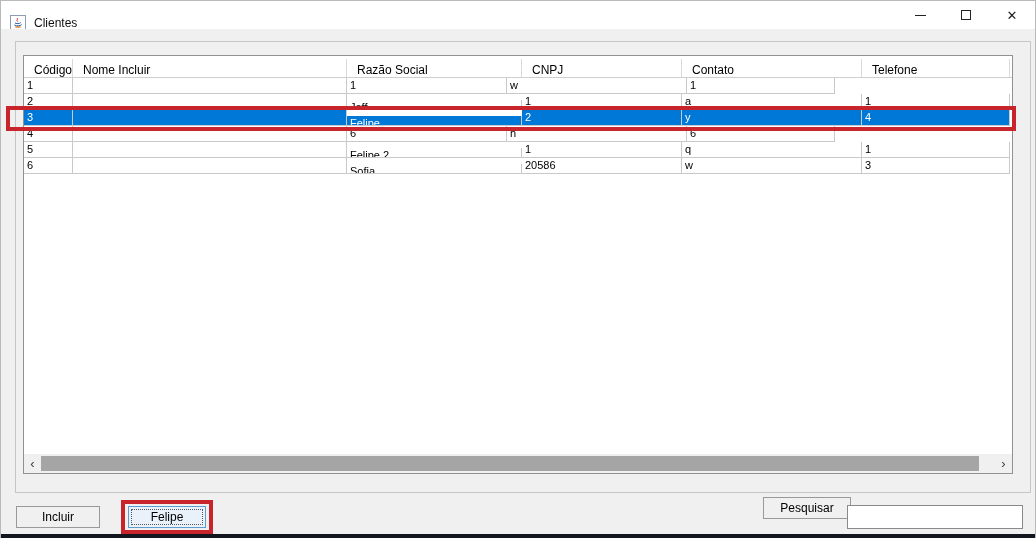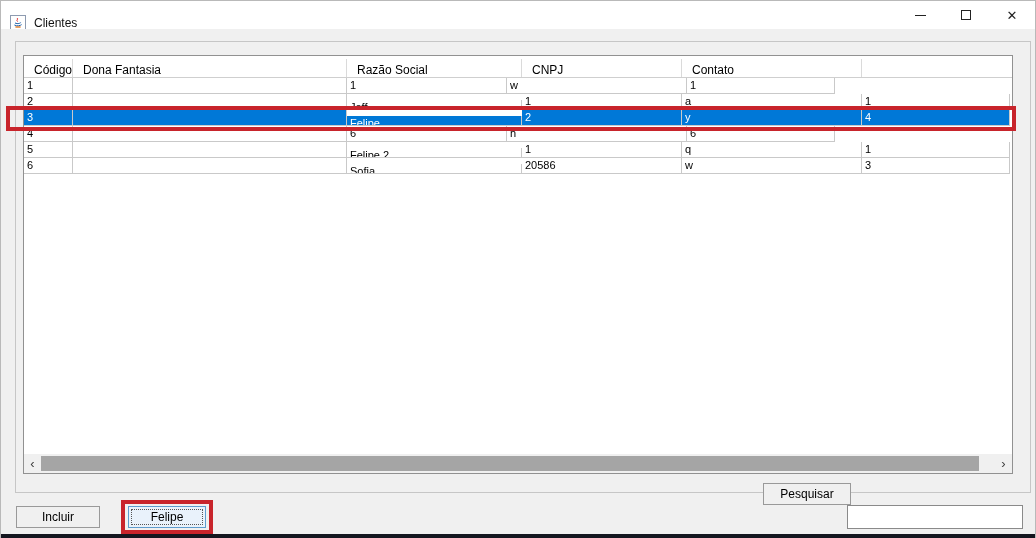--- a/index.html
+++ b/index.html
@@ -42,21 +42,21 @@
 
   
   .hscrollbar { position:absolute; left:0; bottom:0; width:988px; height:19px; background:#f0f0f0; display:flex; align-items:center; }
   .scroll-btn { width:17px; height:19px; display:flex; align-items:center; justify-content:center; font-size:13px; color:#404040; }
   .scroll-thumb { height:15px; width:938px; background:#a5a5a5; }
 
   
   .btn { position:absolute; height:22px; background:#f0f0f0; border:1px solid #999999; font-size:12px; color:#000; display:flex; align-items:center; justify-content:center; cursor:default; }
   .btn-incluir { left:15px; top:505px; width:84px; }
   .btn-alterar { left:127px; top:505px; width:78px; background:#e9f2fb; border:1px solid #5e9ccd; outline:1px dotted #555; outline-offset:-4px; }
-  .btn-pesquisar { left:762px; top:482px; width:88px; }
+  .btn-pesquisar { left:762px; top:496px; width:88px; }
   .search-input { position:absolute; left:846px; top:504px; width:176px; height:24px; border:1px solid #8a8a8a; background:#fff; font-size:12px; padding:2px 4px; font-family:"Liberation Sans", sans-serif; }
 
   
   .annotation { position:absolute; border:4px solid var(--annotation, #c8242b); pointer-events:none; z-index:50; }
   .row-annotation { left:5px; top:105px; width:1010px; height:25px; }
   .button-annotation { left:120px; top:499px; width:92px; height:34px; }
 
   .bottom-border { position:absolute; left:0; right:0; bottom:0; height:4px; background:#14161f; z-index:60; }
 </style>
 </head>
@@ -86,24 +86,25 @@
     </div>
   </div>
 
   <div class="content"></div>
 
   <div class="panel"></div>
 
   <div class="scrollpane">
     <div class="thead">
         <div class="hcell c0">Código</div>
-        <div class="hcell c1">Dona Fantasia</div>
+        <div class="hcell c1">Nome Incluir</div>
         <div class="hcell c2">Razão Social</div>
         <div class="hcell c3">CNPJ</div>
         <div class="hcell c4">Contato</div>
+        <div class="hcell c5">Telefone</div>
       </div>
     <div>
         <div class="trow">
           <div class="tcell c0">1</div>
           <div class="tcell c1"></div>
           <div class="tcell c3">1</div>
           <div class="tcell c4">w</div>
           <div class="tcell c5">1</div>
         </div>
         <div class="trow">

